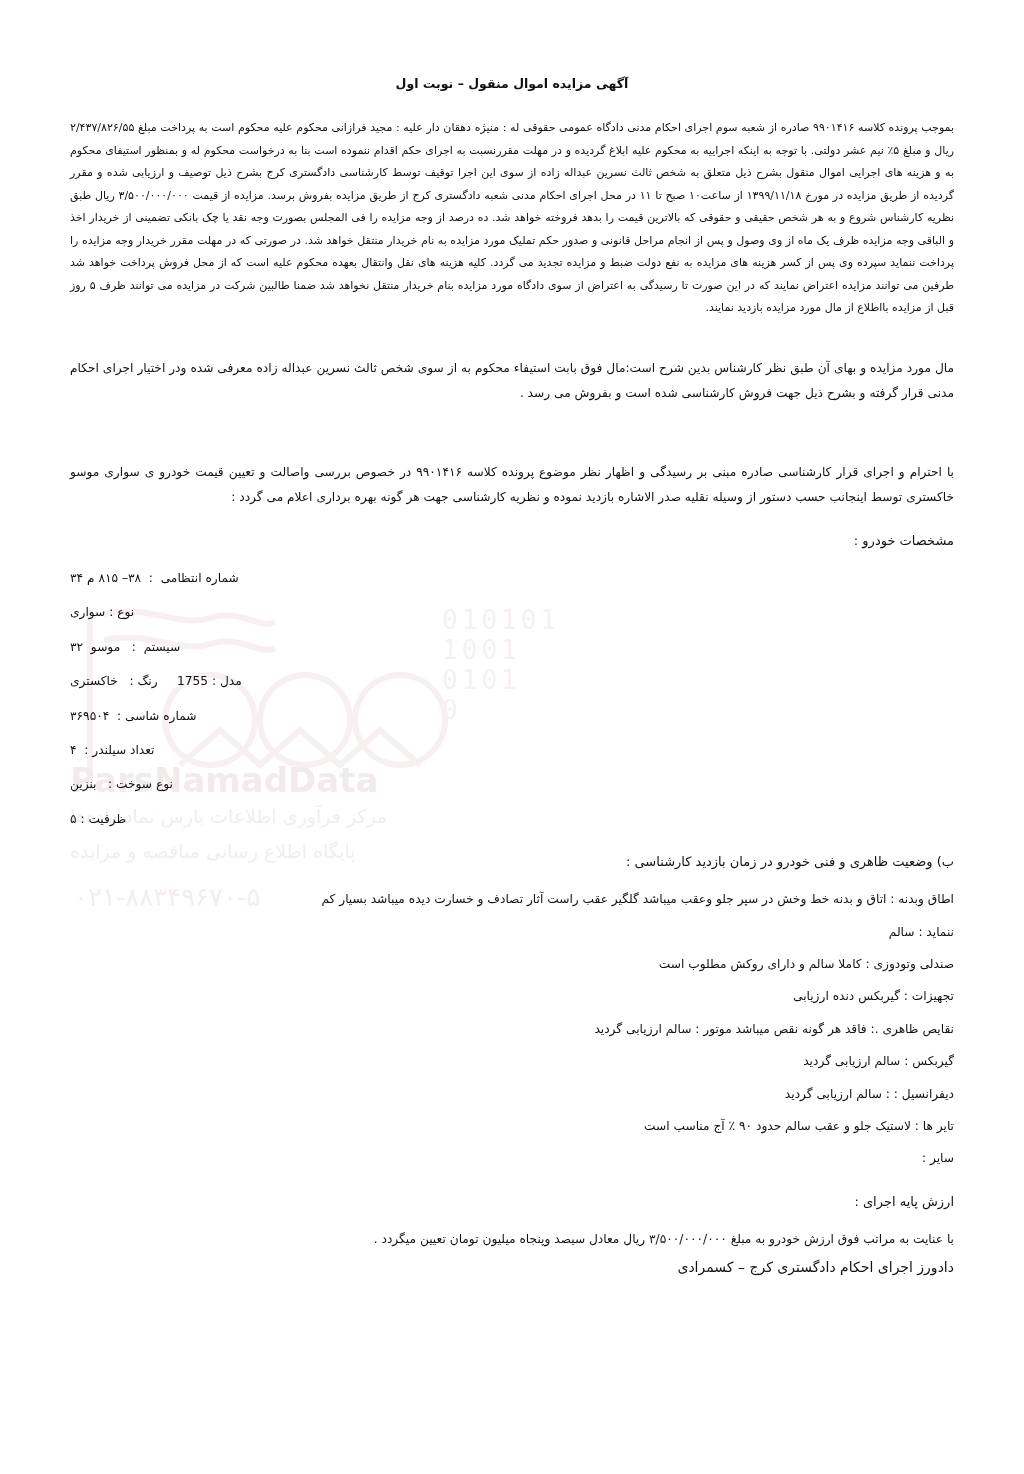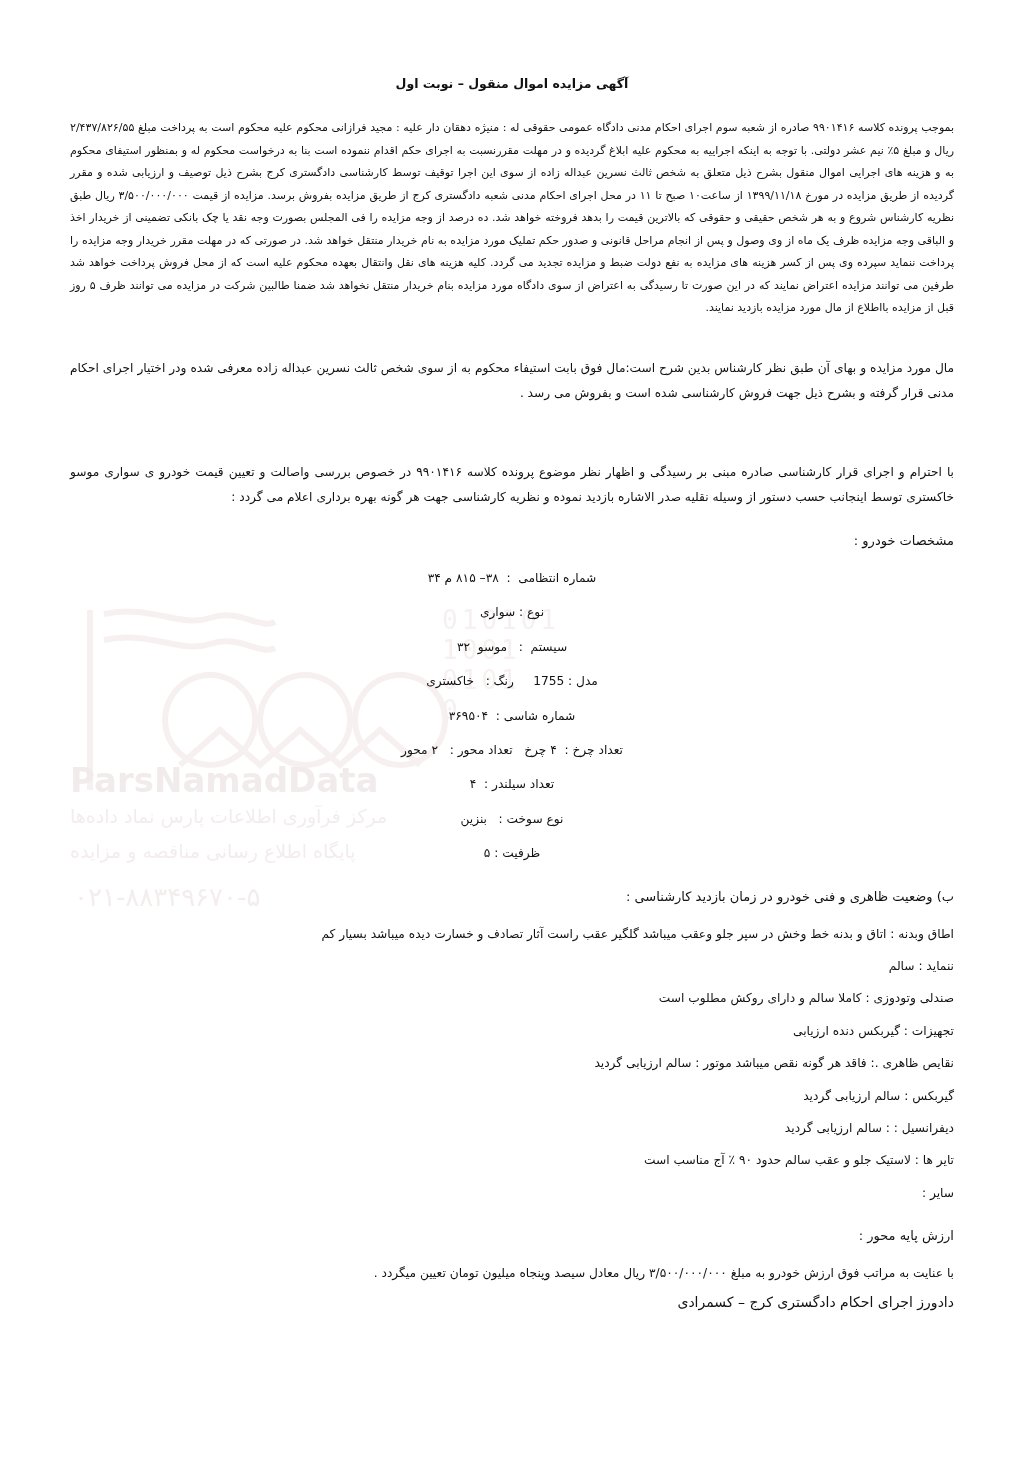--- a/index.html
+++ b/index.html
@@ -45,21 +45,21 @@
   .line{
     font-size:12.2px;
     line-height:2.0;
     margin:0 0 8px 0;
     text-align:right;
   }
   .spec-line{
     font-size:12.2px;
     line-height:2.0;
     margin:0 0 10px 0;
-    text-align:center;
+    text-align:left;
     white-space:pre;
   }
   .heading-line{
     font-size:13px;
     line-height:2.0;
     margin:18px 0 12px 0;
     text-align:right;
   }
   .sign{
     font-size:14px;
@@ -186,37 +186,36 @@
 
     <p class="section">با احترام و اجرای قرار کارشناسی صادره مبنی بر رسیدگی و اظهار نظر موضوع پرونده کلاسه ۹۹۰۱۴۱۶  در خصوص بررسی واصالت و تعیین قیمت خودرو ی سواری موسو خاکستری      توسط اینجانب حسب دستور از وسیله نقلیه صدر الاشاره بازدید نموده و نظریه کارشناسی جهت هر گونه بهره برداری اعلام می گردد :</p>
 
     <div class="heading-line">مشخصات خودرو :</div>
 
     <div class="spec-line">شماره انتظامی  :  ۳۸– ۸۱۵ م ۳۴</div>
     <div class="spec-line">نوع : سواری</div>
     <div class="spec-line">سیستم  :   موسو  ۳۲</div>
     <div class="spec-line">مدل : 1755     رنگ :   خاکستری</div>
     <div class="spec-line">شماره شاسی :  ۳۶۹۵۰۴</div>
-    <div class="spec-line">تعداد چرخ :  ۴ چرخ   تعداد محور :   ۲ محور</div>
     <div class="spec-line">تعداد سیلندر :  ۴</div>
     <div class="spec-line">نوع سوخت :   بنزین</div>
     <div class="spec-line">ظرفیت : ۵</div>
 
     <div class="heading-line">ب) وضعیت ظاهری و فنی خودرو در زمان بازدید کارشناسی :</div>
 
     <div class="line">اطاق وبدنه : اتاق و بدنه  خط وخش  در  سپر جلو وعقب میباشد گلگیر عقب راست آثار تصادف  و خسارت دیده میباشد بسیار کم</div>
     <div class="line">ننماید :      سالم</div>
     <div class="line">صندلی وتودوزی :    کاملا سالم  و  دارای روکش مطلوب است</div>
     <div class="line">تجهیزات : گیربکس دنده  ارزیابی</div>
     <div class="line">نقایص ظاهری .: فاقد  هر گونه  نقص  میباشد          موتور : سالم ارزیابی گردید</div>
     <div class="line">گیربکس :   سالم ارزیابی گردید</div>
     <div class="line">دیفرانسیل :   :    سالم ارزیابی گردید</div>
     <div class="line">تایر ها :  لاستیک جلو و عقب  سالم  حدود  ۹۰  ٪ آج  مناسب است</div>
     <div class="line">سایر  :</div>
 
-    <div class="heading-line">ارزش پایه محور :</div>
+    <div class="heading-line">ارزش پایه اجرای :</div>
 
     <div class="line">با عنایت به مراتب فوق ارزش  خودرو به  مبلغ  ۳/۵۰۰/۰۰۰/۰۰۰  ریال  معادل  سیصد  وپنجاه میلیون  تومان  تعیین  میگردد .</div>
 
     <div class="sign">دادورز اجرای احکام دادگستری کرج – کسمرادی</div>
 
   </div>
 </div>
 
 </body></html>

